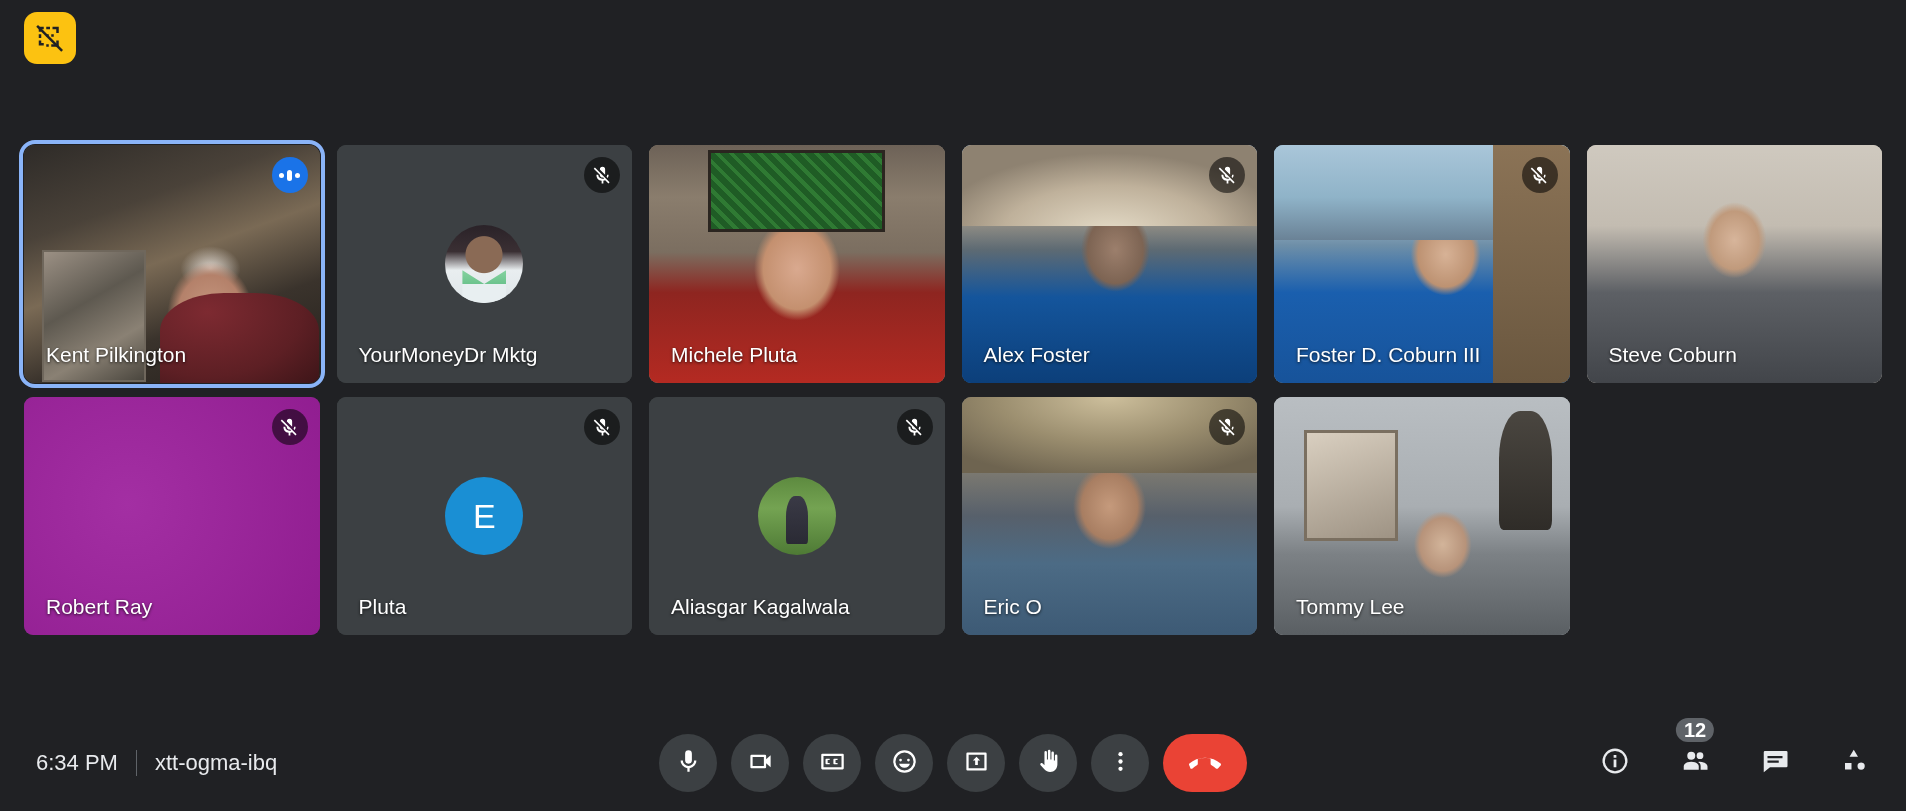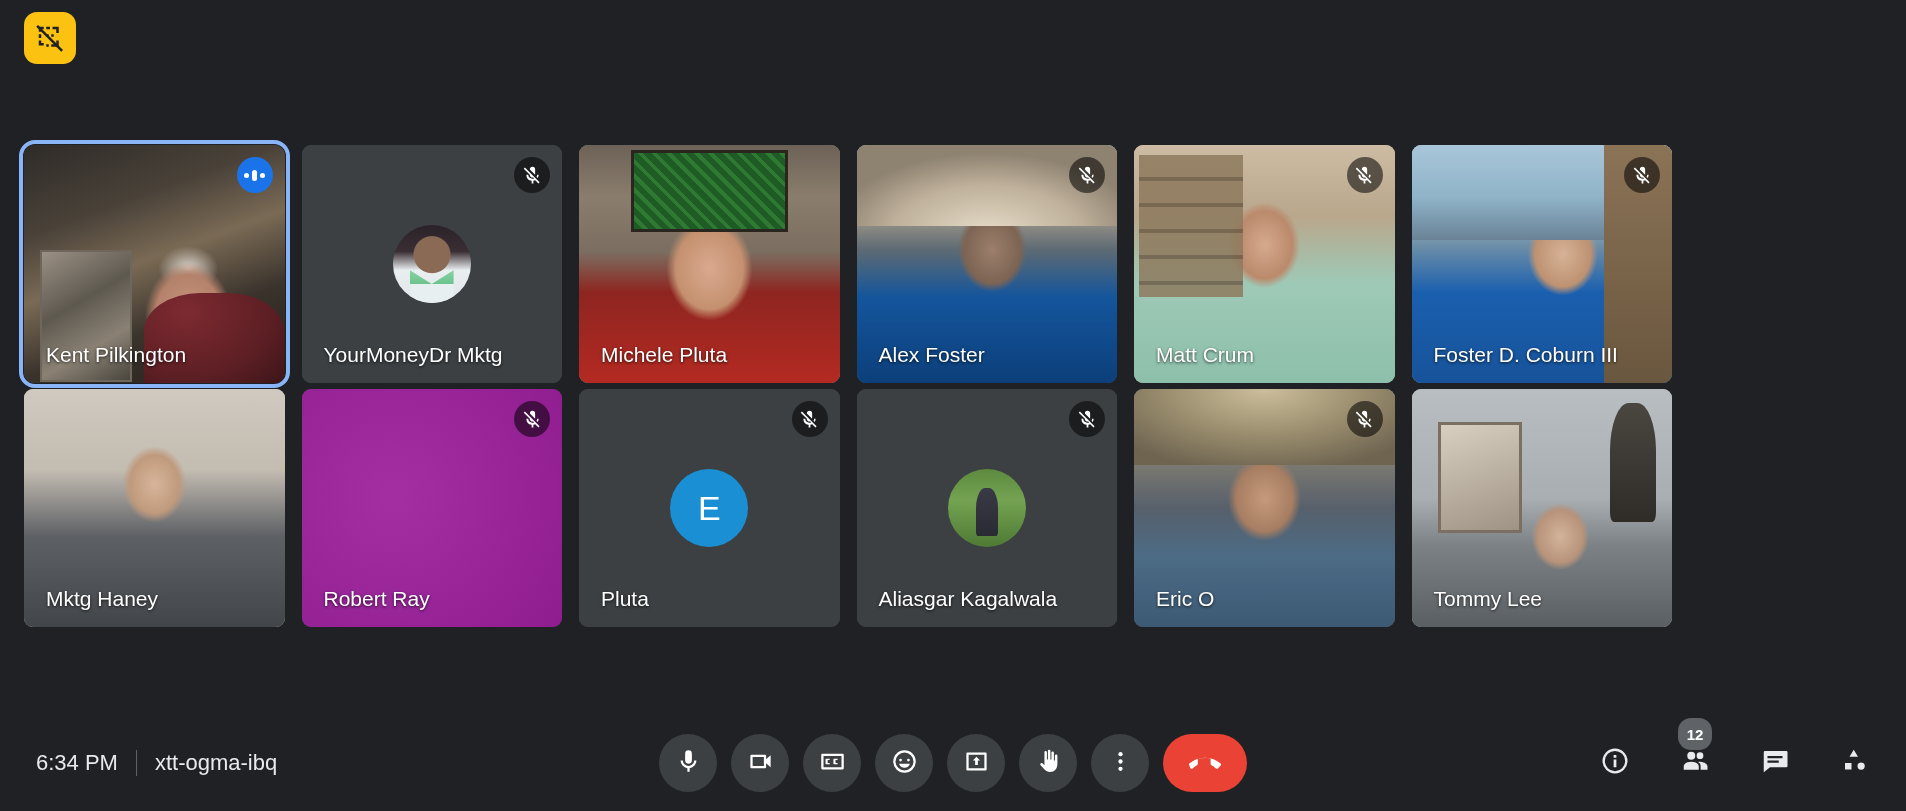--- a/index.html
+++ b/index.html
@@ -16,25 +16,25 @@
     position: absolute; left: 24px; top: 12px;
     width: 52px; height: 52px; border-radius: 13px;
     background: #fcc211;
     display: flex; align-items: center; justify-content: center;
   }
   .top-badge svg { width: 30px; height: 30px; display: block; }
 
   
   .grid {
     position: absolute; left: 24px; top: 145px;
-    width: 1648px;
+    width: 1858px;
     display: grid;
     grid-template-columns: repeat(6, 1fr);
     grid-auto-rows: 238px;
-    gap: 6px 17px;
+    gap: 14px 17px;
   }
 
   .tile {
     position: relative;
     border-radius: 9px;
     overflow: hidden;
     background: #3c4043;
   }
   .tile.active {
     outline: 4px solid #8ab4f8;
@@ -248,23 +248,23 @@
     display: flex; align-items: center; gap: 34px;
   }
   .ricon {
     position: relative; width: 46px; height: 46px;
     display: flex; align-items: center; justify-content: center;
     cursor: pointer;
   }
   .ricon svg { width: 30px; height: 30px; fill: #e8eaed; }
   .count-badge {
     position: absolute; left: 50%; top: -22px; transform: translateX(-50%);
-    min-width: 34px; height: 32px; padding: 0 8px;
+    min-width: 34px; height: 24px; padding: 0 8px;
     background: #5f6368; color: #fff;
-    border-radius: 13px; font-size: 15px; font-weight: 600;
+    border-radius: 13px; font-size: 20px; font-weight: 600;
     display: flex; align-items: center; justify-content: center;
   }
 </style>
 </head>
 <body>
 
 <div id="app">
 
   <div class="top-badge">
     <span>
@@ -302,40 +302,31 @@
       <div class="tile">
         <div class="vid v-alex"></div>
         <div class="mic-badge">
           <svg viewBox="0 0 24 24" fill="#fff">
             <path d="M19 11h-1.7a5.3 5.3 0 0 1-.7 2.5l1.3 1.3A7 7 0 0 0 19 11zM15 5a3 3 0 0 0-6 0v.2l6 6V5zM3.3 2.9L2 4.2l7 7v.1a3 3 0 0 0 3.8 2.9l1.2 1.2a5 5 0 0 1-6.9-4.4H5a7 7 0 0 0 6 6.9V21h2v-3.1a6.9 6.9 0 0 0 2.1-.6l3.7 3.7 1.3-1.3L3.3 2.9z"></path>
           </svg>
         </div>
         <div class="tile-name">Alex Foster</div>
       </div>
       <div class="tile">
-        <div class="vid v-matt"></div>
-        <div class="mic-badge">
-          <svg viewBox="0 0 24 24" fill="#fff">
-            <path d="M19 11h-1.7a5.3 5.3 0 0 1-.7 2.5l1.3 1.3A7 7 0 0 0 19 11zM15 5a3 3 0 0 0-6 0v.2l6 6V5zM3.3 2.9L2 4.2l7 7v.1a3 3 0 0 0 3.8 2.9l1.2 1.2a5 5 0 0 1-6.9-4.4H5a7 7 0 0 0 6 6.9V21h2v-3.1a6.9 6.9 0 0 0 2.1-.6l3.7 3.7 1.3-1.3L3.3 2.9z"></path>
-          </svg>
-        </div>
-        <div class="tile-name">Matt Crum</div>
-      </div>
-      <div class="tile">
         <div class="vid v-foster"></div>
         <div class="mic-badge">
           <svg viewBox="0 0 24 24" fill="#fff">
             <path d="M19 11h-1.7a5.3 5.3 0 0 1-.7 2.5l1.3 1.3A7 7 0 0 0 19 11zM15 5a3 3 0 0 0-6 0v.2l6 6V5zM3.3 2.9L2 4.2l7 7v.1a3 3 0 0 0 3.8 2.9l1.2 1.2a5 5 0 0 1-6.9-4.4H5a7 7 0 0 0 6 6.9V21h2v-3.1a6.9 6.9 0 0 0 2.1-.6l3.7 3.7 1.3-1.3L3.3 2.9z"></path>
           </svg>
         </div>
         <div class="tile-name">Foster D. Coburn III</div>
       </div>
       <div class="tile">
         <div class="vid v-steve"></div>
-        <div class="tile-name">Mktg Haney</div>
+        <div class="tile-name">Steve Coburn</div>
       </div>
       <div class="tile">
         <div class="vid v-robert"></div>
         <div class="mic-badge">
           <svg viewBox="0 0 24 24" fill="#fff">
             <path d="M19 11h-1.7a5.3 5.3 0 0 1-.7 2.5l1.3 1.3A7 7 0 0 0 19 11zM15 5a3 3 0 0 0-6 0v.2l6 6V5zM3.3 2.9L2 4.2l7 7v.1a3 3 0 0 0 3.8 2.9l1.2 1.2a5 5 0 0 1-6.9-4.4H5a7 7 0 0 0 6 6.9V21h2v-3.1a6.9 6.9 0 0 0 2.1-.6l3.7 3.7 1.3-1.3L3.3 2.9z"></path>
           </svg>
         </div>
         <div class="tile-name">Robert Ray</div>
       </div>

